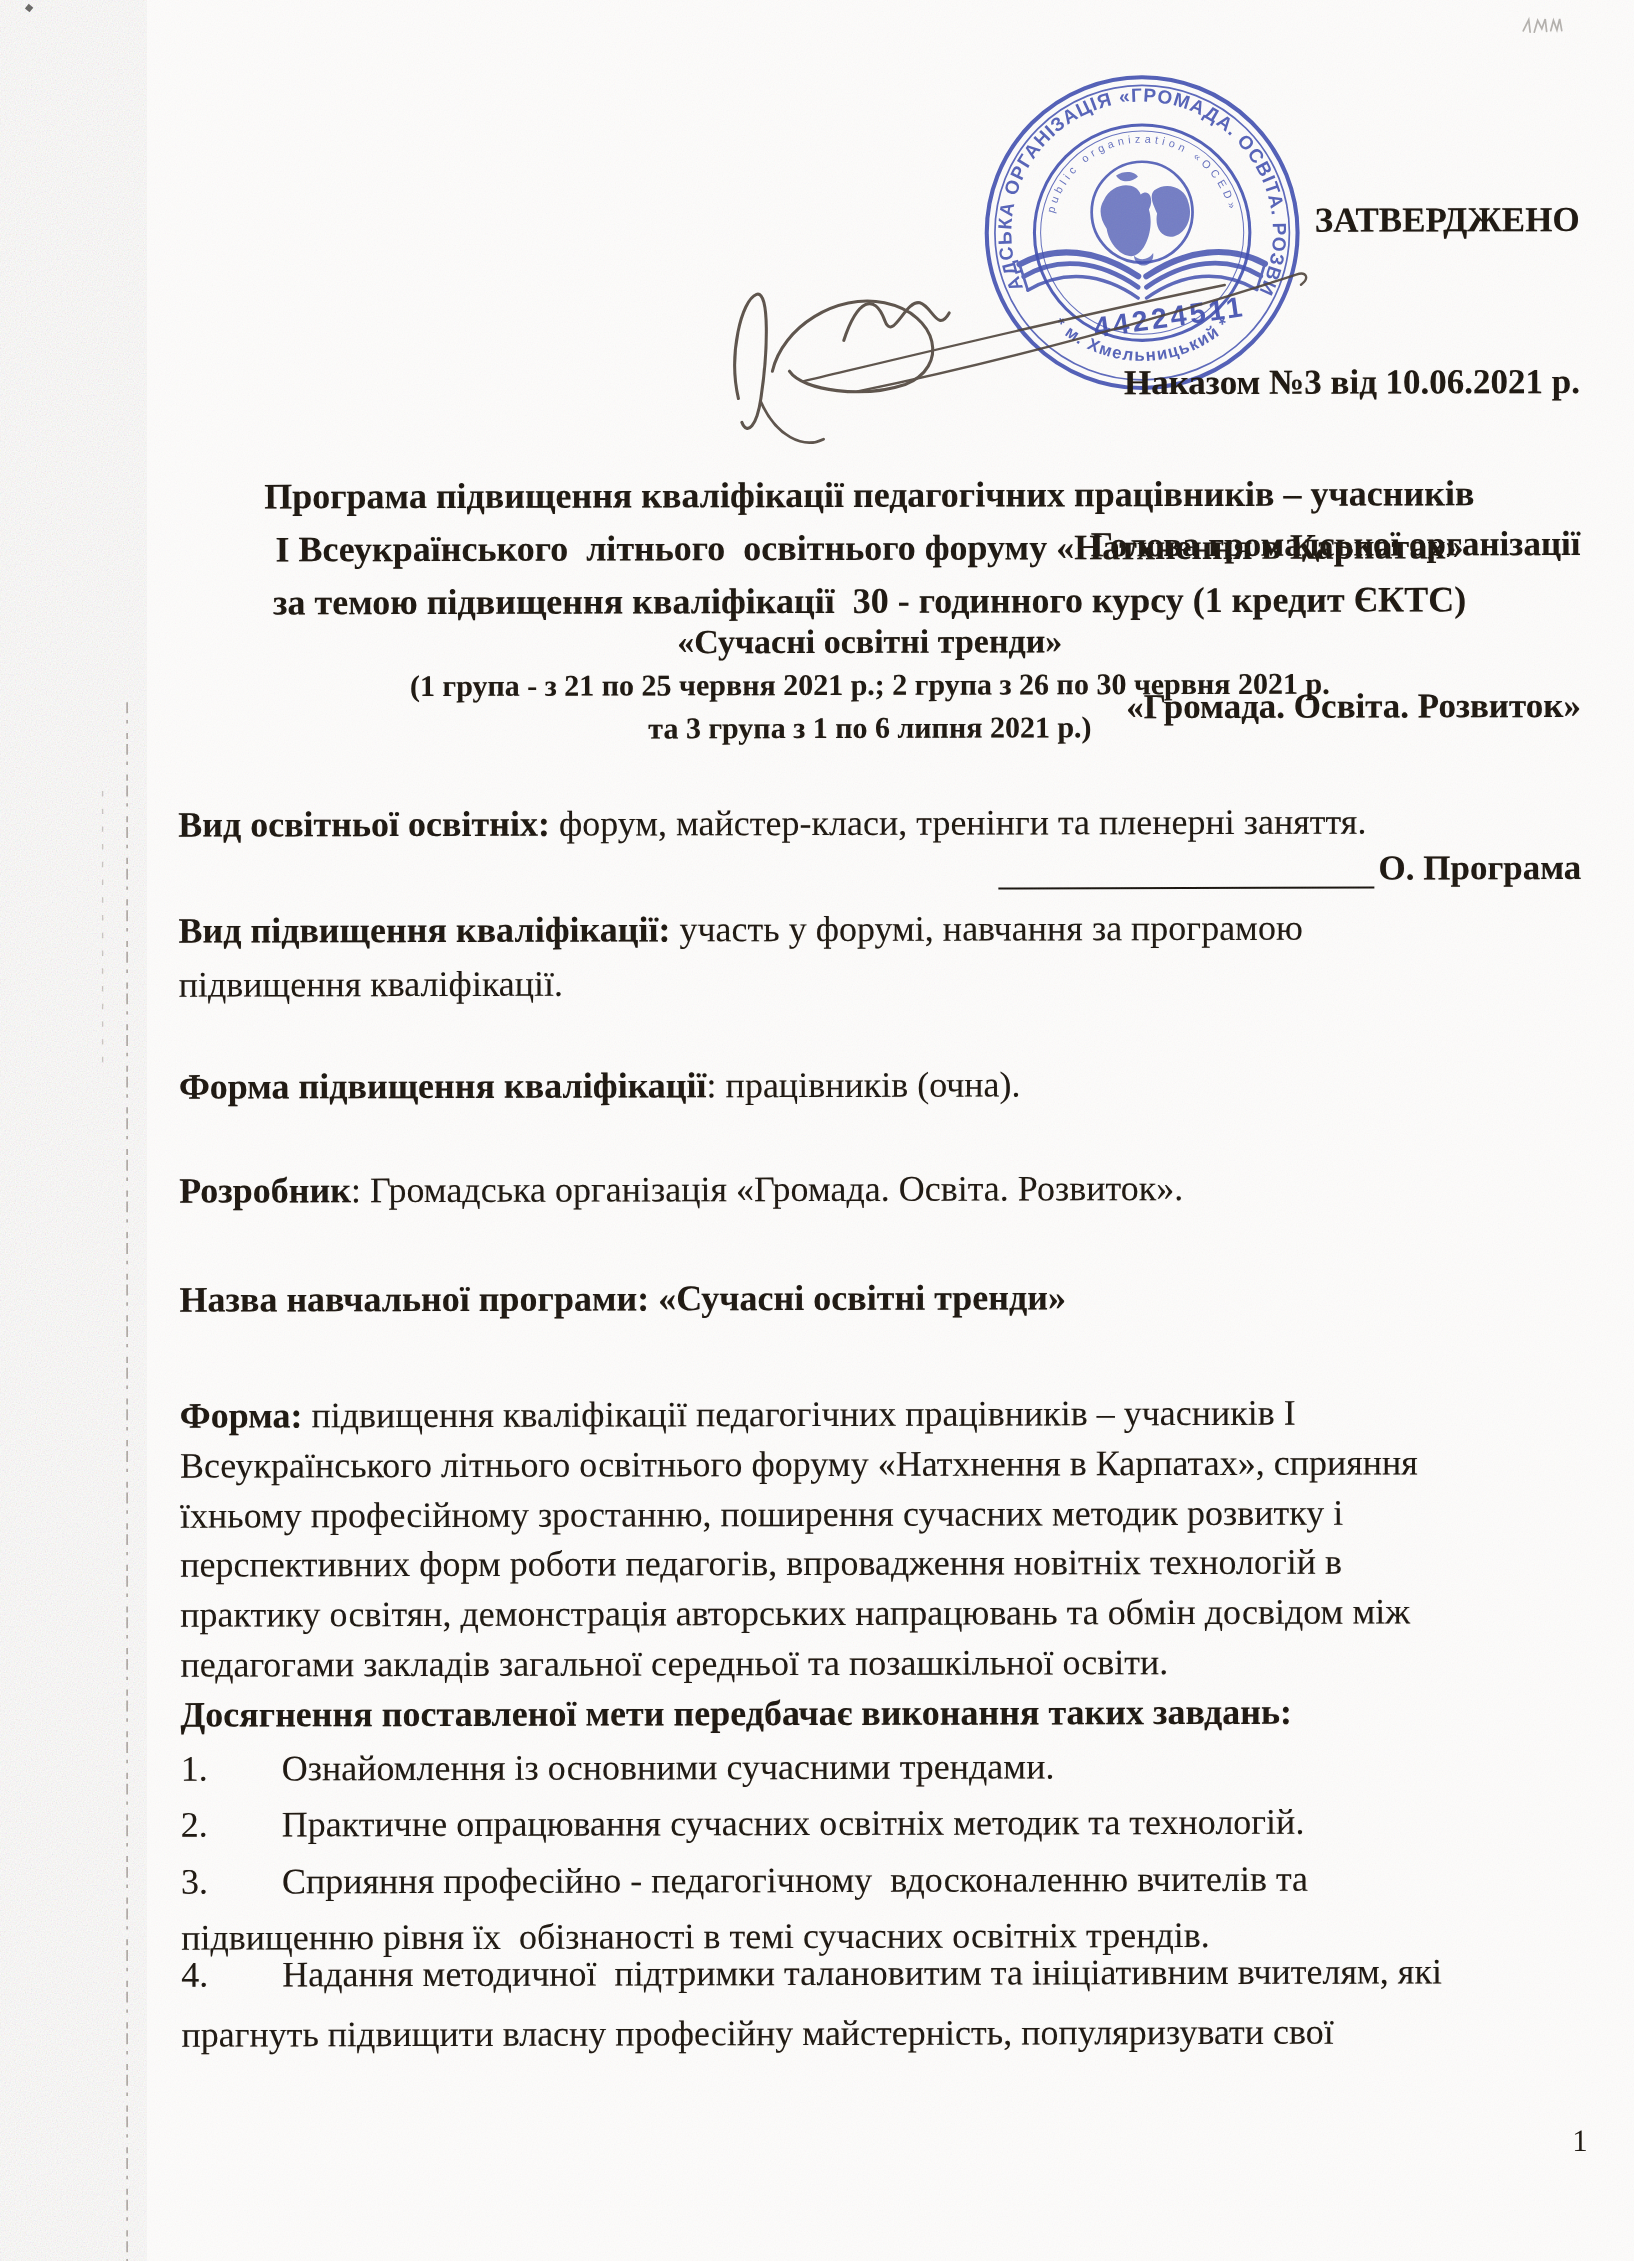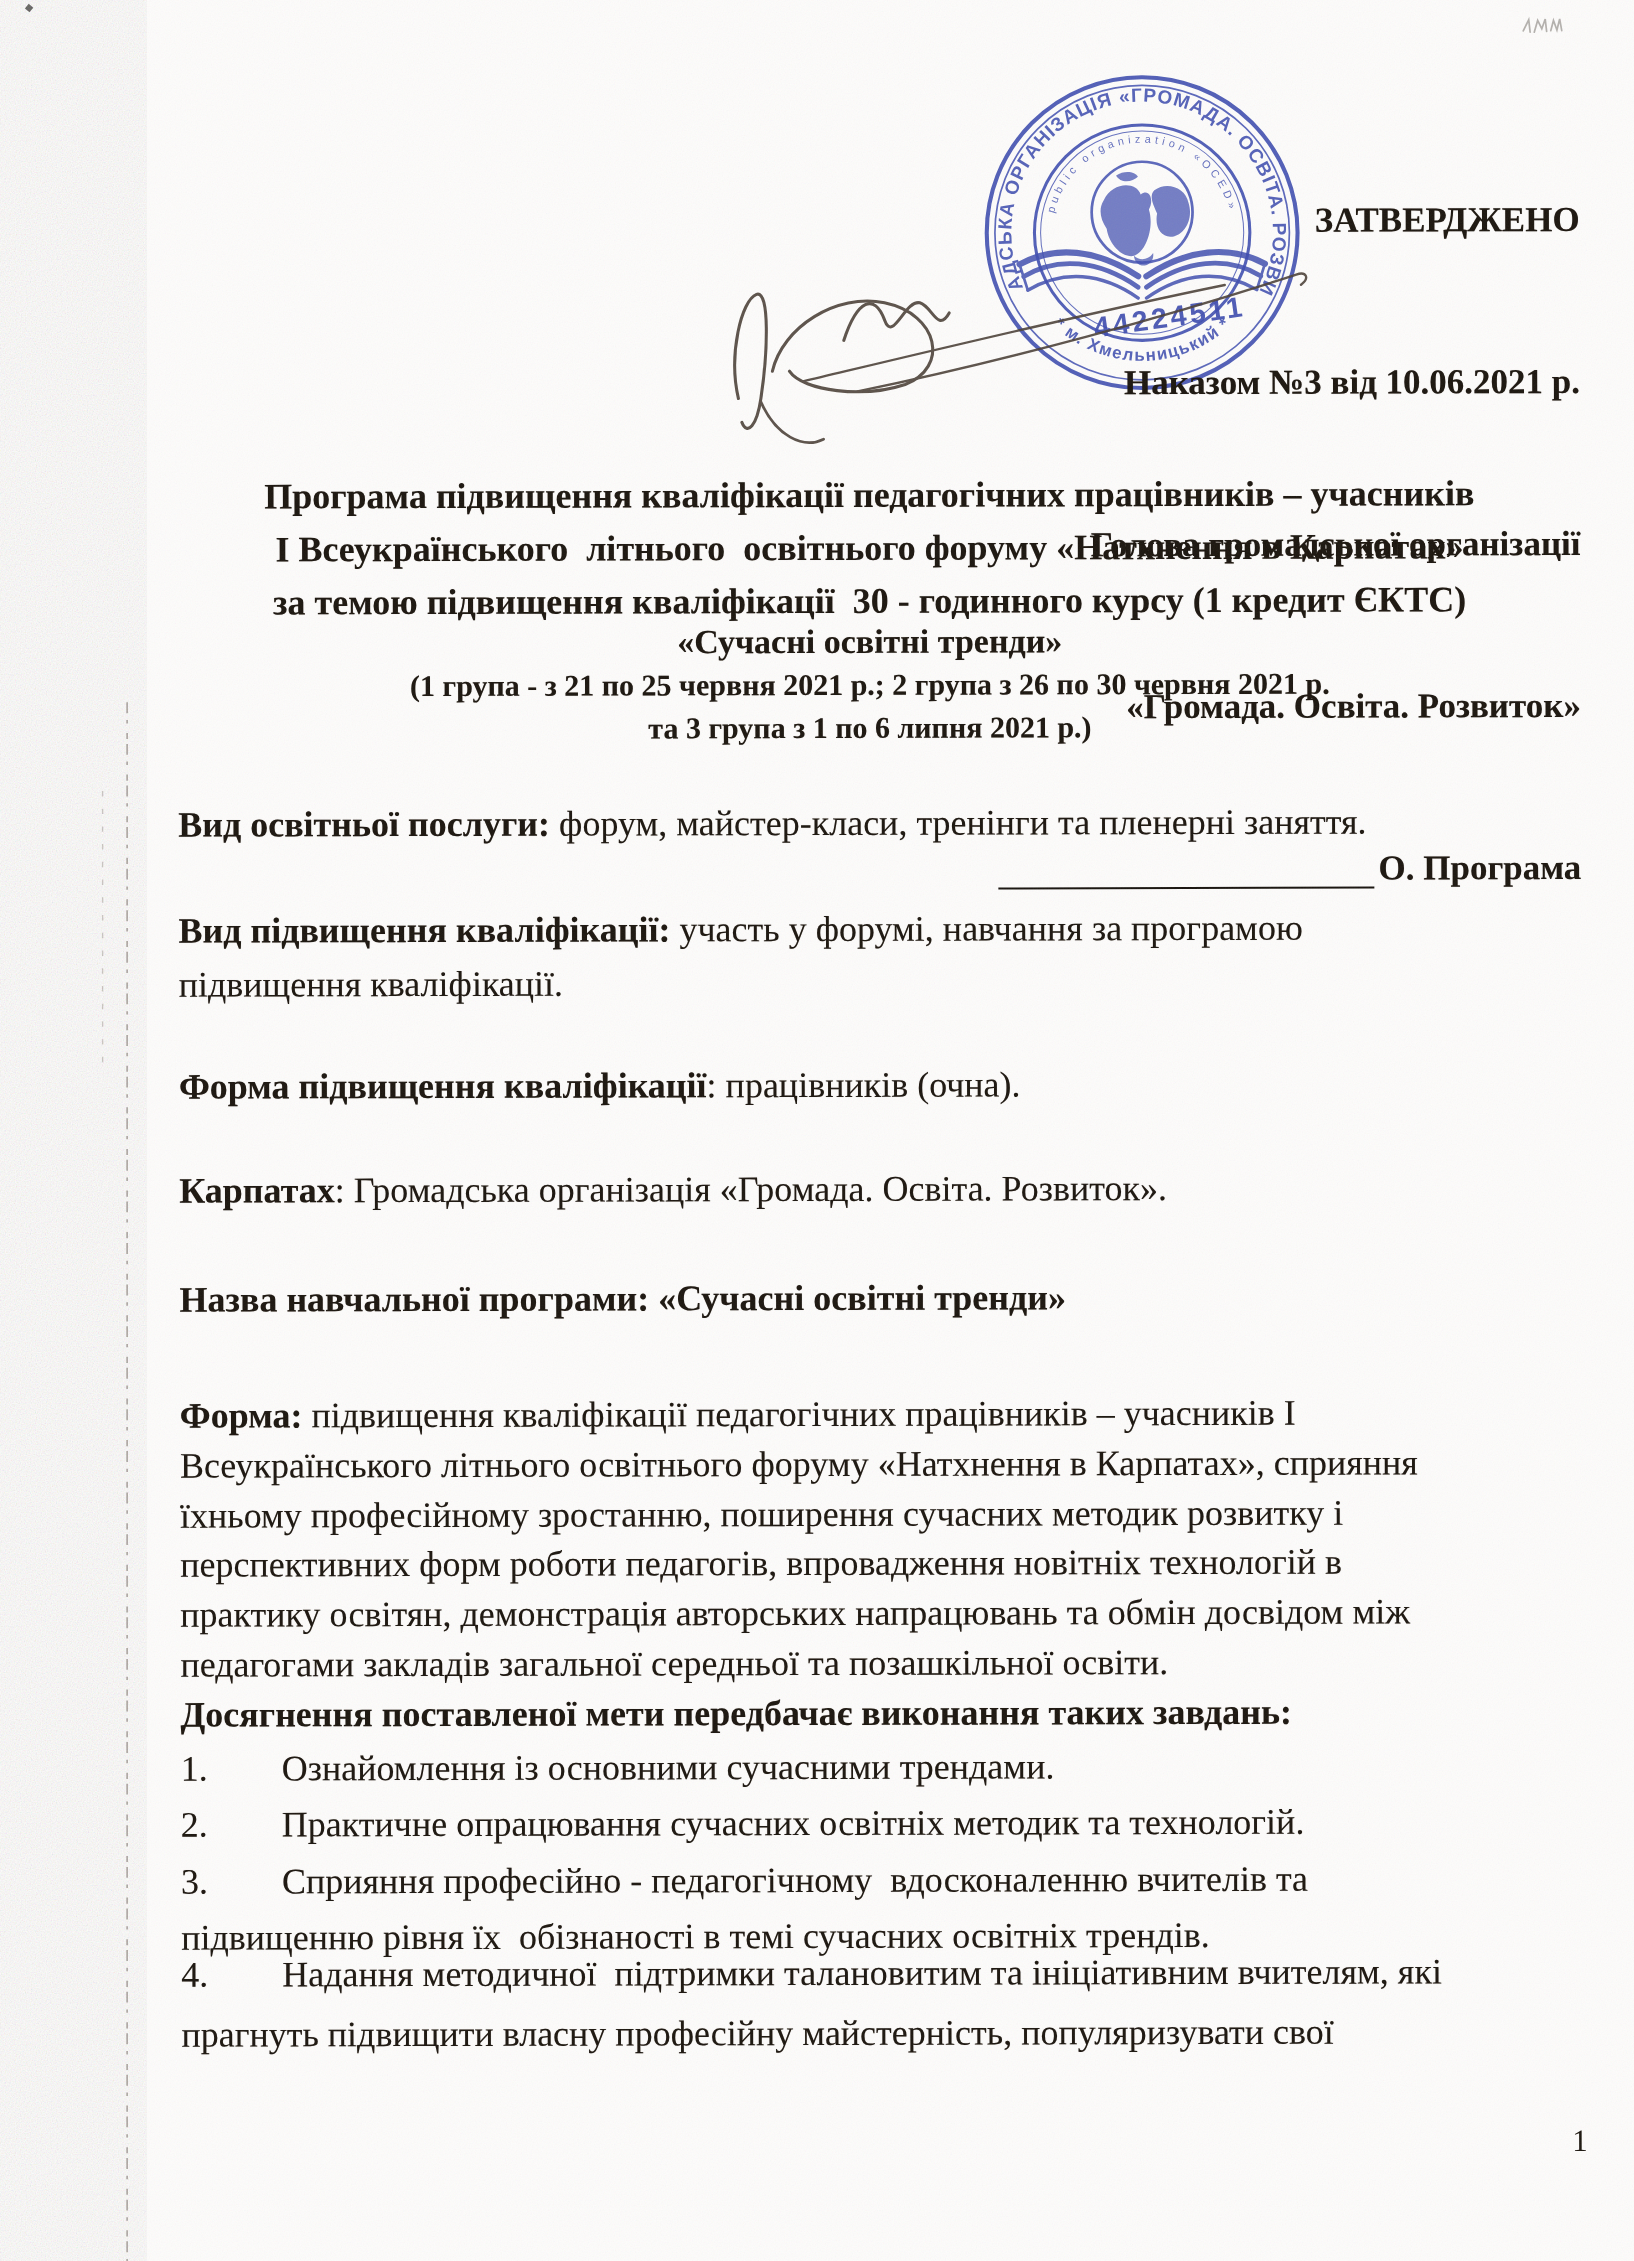--- a/index.html
+++ b/index.html
@@ -109,28 +109,28 @@
       </g>
     </svg>
 
     <div class="ln col title" style="top:474px">Програма підвищення кваліфікації педагогічних працівників – учасників</div>
     <div class="ln col title" style="top:527px">І Всеукраїнського  літнього  освітнього форуму «Натхнення в Карпатах»</div>
     <div class="ln col title" style="top:580px">за темою підвищення кваліфікації  30 - годинного курсу (1 кредит ЄКТС)</div>
     <div class="ln col title4" style="top:623px">«Сучасні освітні тренди»</div>
     <div class="ln col dates" style="top:668px">(1 група - з 21 по 25 червня 2021 р.; 2 група з 26 по 30 червня 2021 р.</div>
     <div class="ln col dates" style="top:711px">та 3 група з 1 по 6 липня 2021 р.)</div>
 
-    <div class="ln body" style="left:179px;top:802px"><span class="b">Вид освітньої послуги:</span><span> форум, майстер-класи, тренінги та пленерні заняття.</span></div>
+    <div class="ln body" style="left:179px;top:802px"><span class="b">Вид освітньої освітніх:</span><span> форум, майстер-класи, тренінги та пленерні заняття.</span></div>
 
     <div class="ln body" style="left:179px;top:908px"><span class="b">Вид підвищення кваліфікації:</span><span> участь у форумі, навчання за програмою</span></div>
     <div class="ln body" style="left:179px;top:962px">підвищення кваліфікації.</div>
 
     <div class="ln body" style="left:179px;top:1064px"><span class="b">Форма підвищення кваліфікації</span><span>: працівників (очна).</span></div>
 
-    <div class="ln body" style="left:179px;top:1168px"><span class="b">Карпатах</span><span>: Громадська організація «Громада. Освіта. Розвиток».</span></div>
+    <div class="ln body" style="left:179px;top:1168px"><span class="b">Розробник</span><span>: Громадська організація «Громада. Освіта. Розвиток».</span></div>
 
     <div class="ln body b" style="left:179px;top:1277px">Назва навчальної програми: «Сучасні освітні тренди»</div>
 
     <div class="ln body" style="left:179px;top:1393px"><span class="b">Форма:</span><span> підвищення кваліфікації педагогічних працівників – учасників І</span></div>
     <div class="ln body" style="left:179px;top:1443px">Всеукраїнського літнього освітнього форуму «Натхнення в Карпатах», сприяння</div>
     <div class="ln body" style="left:179px;top:1493px">їхньому професійному зростанню, поширення сучасних методик розвитку і</div>
     <div class="ln body" style="left:179px;top:1542px">перспективних форм роботи педагогів, впровадження новітніх технологій в</div>
     <div class="ln body" style="left:179px;top:1592px">практику освітян, демонстрація авторських напрацювань та обмін досвідом між</div>
     <div class="ln body" style="left:179px;top:1642px">педагогами закладів загальної середньої та позашкільної освіти.</div>
 

